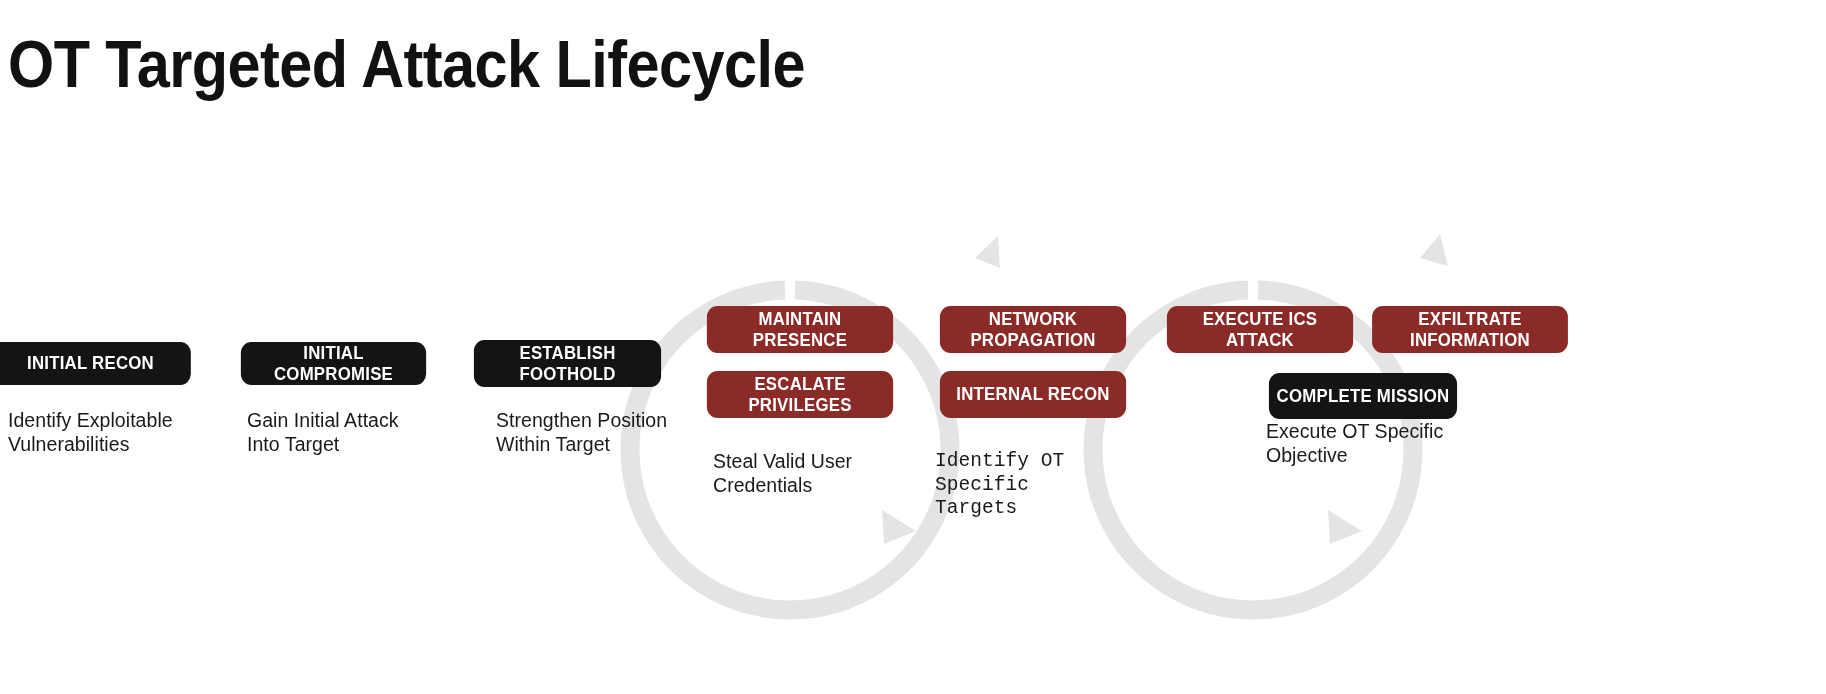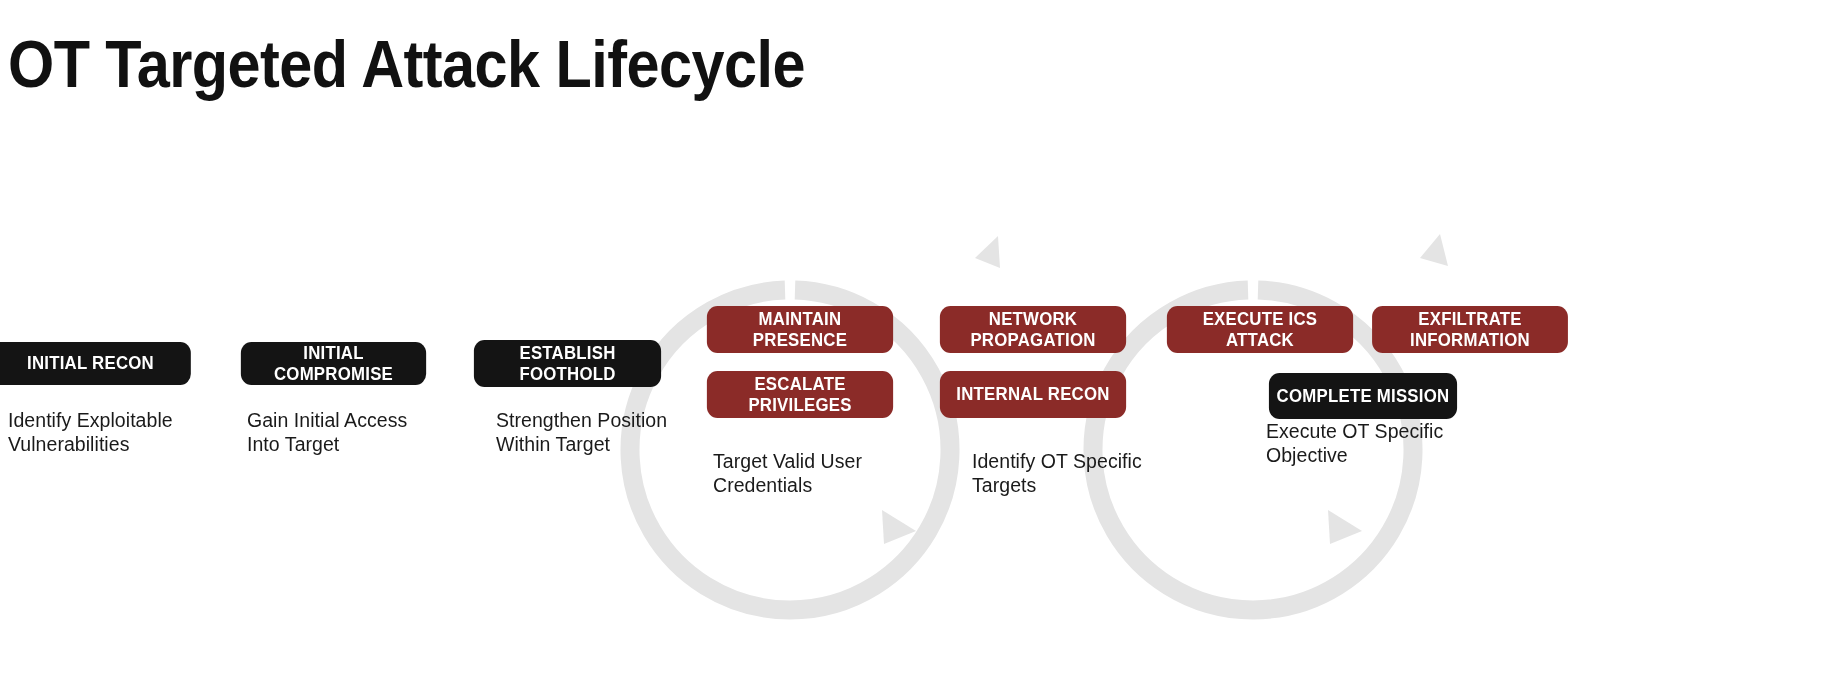--- a/index.html
+++ b/index.html
@@ -102,51 +102,51 @@
     <span class="pill-text">INITIAL RECON</span>
   </div>
   <div class="caption" style="left:8px; top:409px; width:215px;">Identify Exploitable
 Vulnerabilities</div>
 </div>
 
 <div class="stage">
   <div class="pill dark" style="left:237px; top:342px; width:193px; height:43px;">
     <span class="pill-text">INITIAL COMPROMISE</span>
   </div>
-  <div class="caption" style="left:247px; top:409px; width:215px;">Gain Initial Access
+  <div class="caption" style="left:247px; top:409px; width:215px;">Gain Initial Attack
 Into Target</div>
 </div>
 
 <div class="stage">
   <div class="pill dark" style="left:470px; top:340px; width:195px; height:47px;">
     <span class="pill-text">ESTABLISH<br>FOOTHOLD</span>
   </div>
   <div class="caption" style="left:496px; top:409px; width:215px;">Strengthen Position
 Within Target</div>
 </div>
 
 <div class="stage">
   <div class="pill red" style="left:703px; top:306px; width:194px; height:47px;">
     <span class="pill-text">MAINTAIN<br>PRESENCE</span>
   </div>
   <div class="pill red" style="left:703px; top:371px; width:194px; height:47px;">
     <span class="pill-text">ESCALATE<br>PRIVILEGES</span>
   </div>
-  <div class="caption" style="left:713px; top:450px; width:215px;">Target Valid User
+  <div class="caption" style="left:713px; top:450px; width:215px;">Steal Valid User
 Credentials</div>
 </div>
 
 <div class="stage">
   <div class="pill red" style="left:936px; top:306px; width:194px; height:47px;">
     <span class="pill-text">NETWORK<br>PROPAGATION</span>
   </div>
   <div class="pill red" style="left:936px; top:371px; width:194px; height:47px;">
     <span class="pill-text">INTERNAL RECON</span>
   </div>
-  <div class="caption" style="left:972px; top:450px; width:225px;">Identify  OT Specific
+  <div class="caption" style="left:935px; top:450px; width:225px;font-family:Liberation Mono, monospace;">Identify  OT Specific
 Targets</div>
 </div>
 
 <div class="stage">
   <div class="pill red" style="left:1163px; top:306px; width:194px; height:47px;">
     <span class="pill-text">EXECUTE ICS<br>ATTACK</span>
   </div>
   <div class="pill red" style="left:1368px; top:306px; width:204px; height:47px;">
     <span class="pill-text">EXFILTRATE<br>INFORMATION</span>
   </div>

